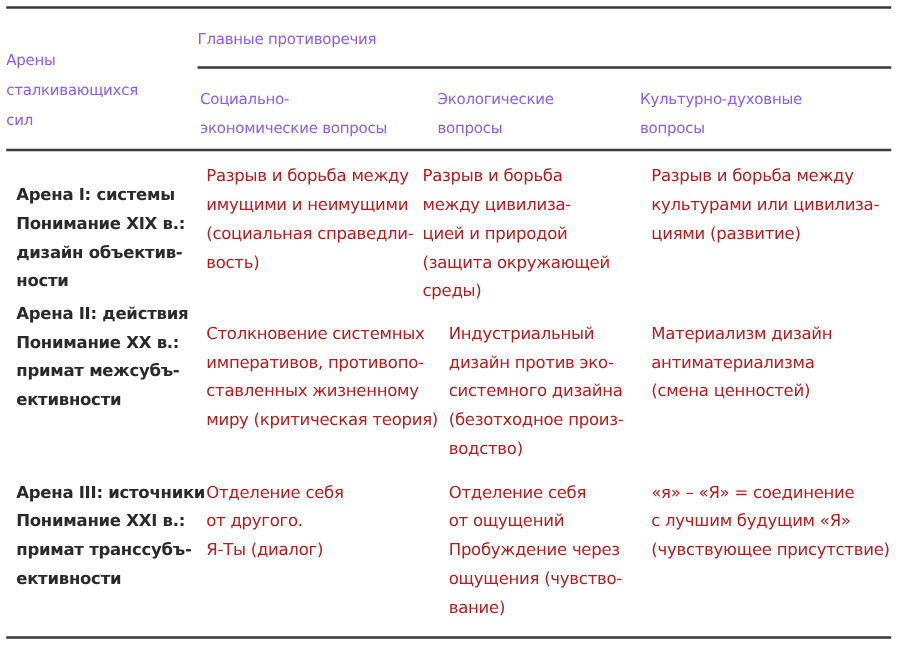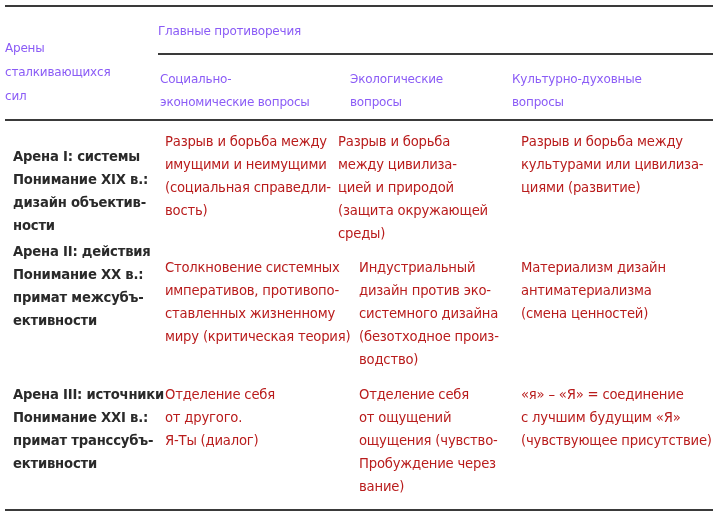--- a/index.html
+++ b/index.html
@@ -100,22 +100,22 @@
     <span class="line">ективности</span>
   </div>
   <div class="txt cell" style="left:165px; top:383px;">
     <span class="line">Отделение себя</span>
     <span class="line">от другого.</span>
     <span class="line">Я-Ты (диалог)</span>
   </div>
   <div class="txt cell" style="left:359px; top:383px;">
     <span class="line">Отделение себя</span>
     <span class="line">от ощущений</span>
+    <span class="line">Пробуждение через</span>
     <span class="line">ощущения (чувство-</span>
-    <span class="line">Пробуждение через</span>
     <span class="line">вание)</span>
   </div>
   <div class="txt cell" style="left:521px; top:383px;">
     <span class="line">«я» – «Я» = соединение</span>
     <span class="line">с лучшим будущим «Я»</span>
     <span class="line">(чувствующее присутствие)</span>
   </div>
 </div>
 
 </body></html>

